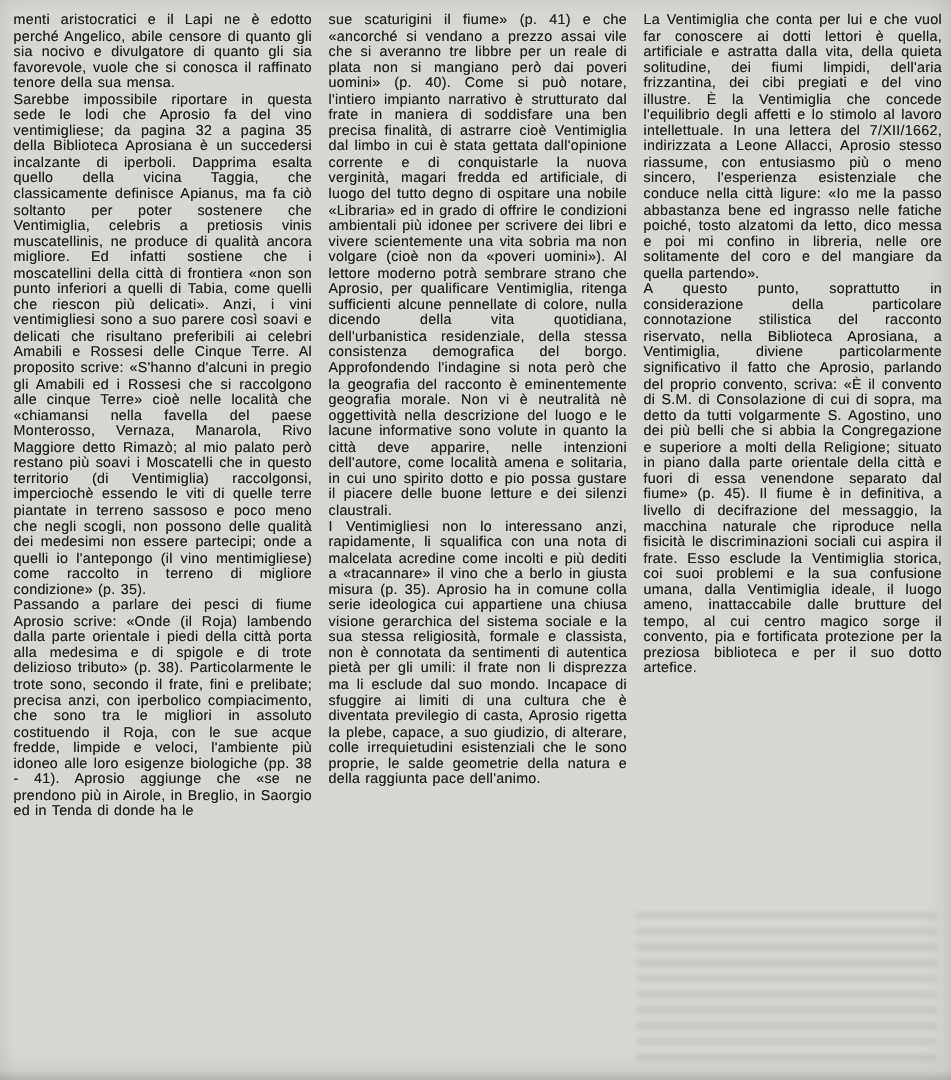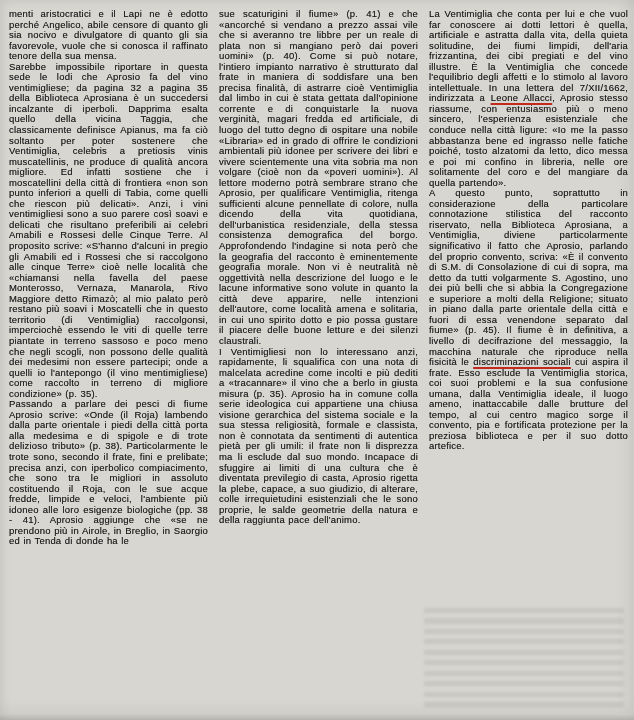--- a/index.html
+++ b/index.html
@@ -28,21 +28,20 @@
     line-height: 10.55px;
     text-align: justify;
     color: #1d1d1d;
     letter-spacing: 0.2px;
     word-spacing: 0.6px;
     text-shadow: 0 0 0.4px rgba(20,20,20,0.55);
   }
   .column p { margin: 0; }
   .seg-bold { font-weight: normal; }
   .seg-mark {
-    text-decoration: underline;
     text-decoration-color: #c22a1d;
     text-decoration-thickness: 2px;
     text-underline-offset: 2px;
   }
   .showthrough {
     position: absolute;
     left: 424px;
     top: 608px;
     width: 200px;
     height: 104px;

